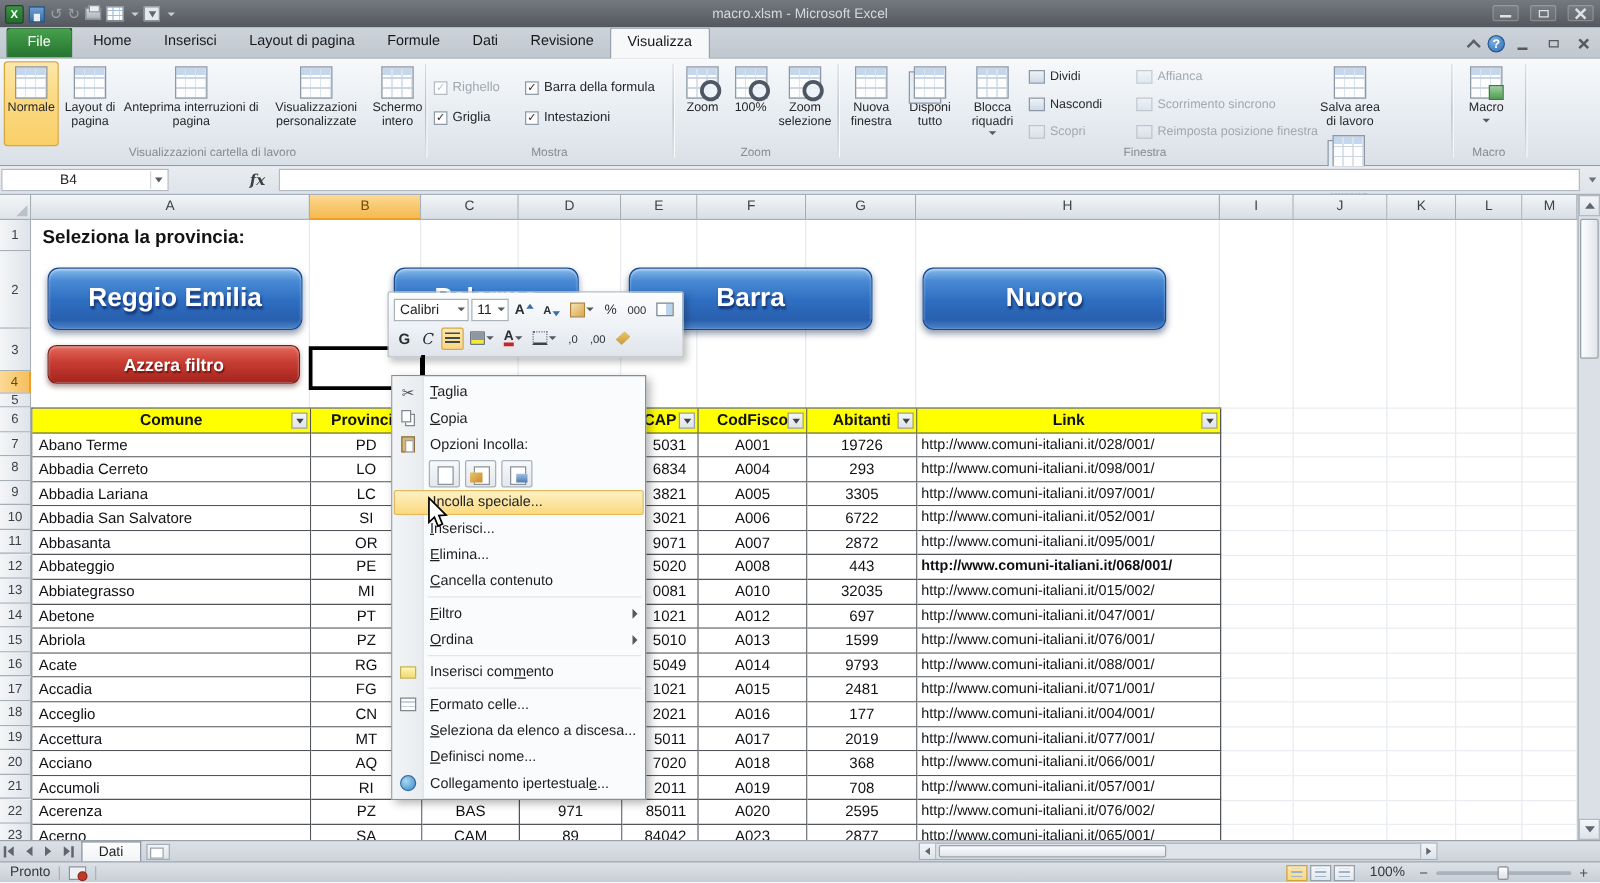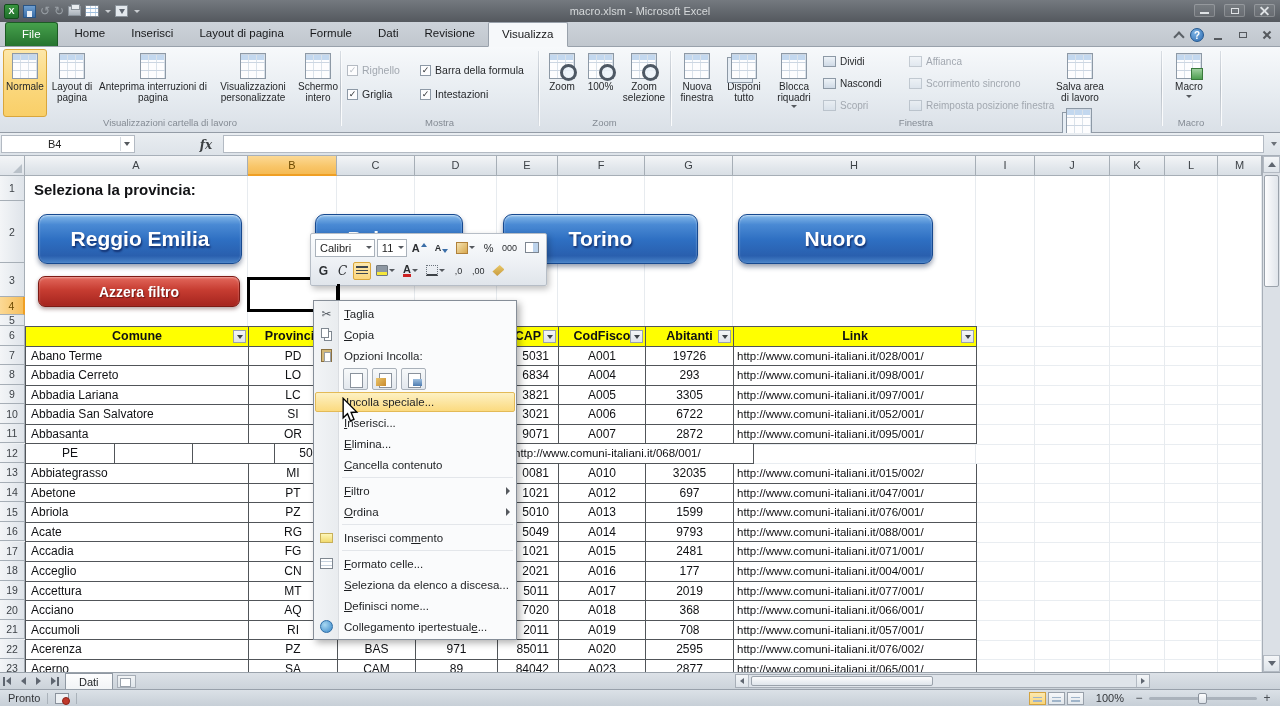--- a/index.html
+++ b/index.html
@@ -577,27 +577,28 @@
           <div class="tcell al" style="width: 223px;">Abbasanta</div>
           <div class="tcell ac" style="width: 89px;">OR</div>
           <div class="tcell ac" style="width: 78px;"></div>
           <div class="tcell ac" style="width: 82px;"></div>
           <div class="tcell ar" style="width: 61px;">9071</div>
           <div class="tcell ac" style="width: 87px;">A007</div>
           <div class="tcell ac" style="width: 88px;">2872</div>
           <div class="tcell al lk" style="width: 243px;">http://www.comuni-italiani.it/095/001/</div>
         </div>
         <div class="trow">
+          <div class="tcell al" style="width: 223px;">Abbateggio</div>
           <div class="tcell ac" style="width: 89px;">PE</div>
           <div class="tcell ac" style="width: 78px;"></div>
           <div class="tcell ac" style="width: 82px;"></div>
           <div class="tcell ar" style="width: 61px;">5020</div>
           <div class="tcell ac" style="width: 87px;">A008</div>
           <div class="tcell ac" style="width: 88px;">443</div>
-          <div class="tcell al lk" style="width: 243px;">http://www.comuni-italiani.it/068/001/</div>
+          <div class="tcell al lk" style="width: 243px; font-weight: bold;">http://www.comuni-italiani.it/068/001/</div>
         </div>
         <div class="trow">
           <div class="tcell al" style="width: 223px;">Abbiategrasso</div>
           <div class="tcell ac" style="width: 89px;">MI</div>
           <div class="tcell ac" style="width: 78px;"></div>
           <div class="tcell ac" style="width: 82px;"></div>
           <div class="tcell ar" style="width: 61px;">0081</div>
           <div class="tcell ac" style="width: 87px;">A010</div>
           <div class="tcell ac" style="width: 88px;">32035</div>
           <div class="tcell al lk" style="width: 243px;">http://www.comuni-italiani.it/015/002/</div>
@@ -698,21 +699,21 @@
           <div class="tcell ac" style="width: 78px;">CAM</div>
           <div class="tcell ac" style="width: 82px;">89</div>
           <div class="tcell ar" style="width: 61px;">84042</div>
           <div class="tcell ac" style="width: 87px;">A023</div>
           <div class="tcell ac" style="width: 88px;">2877</div>
           <div class="tcell al lk" style="width: 243px;">http://www.comuni-italiani.it/065/001/</div>
         </div>
       </div>
   <div class="provbtn" style="left: 13px; width: 204px;">Reggio Emilia</div>
       <div class="provbtn" style="left: 290px; width: 148px;">Palermo</div>
-      <div class="provbtn" style="left: 478px; width: 195px;">Torino</div>
+      <div class="provbtn" style="left: 478px; width: 195px;">Barra</div>
       <div class="provbtn" style="left: 713px; width: 195px;">Nuoro</div>
     </div>
 
   <div class="vscroll">
     <span class="vs-up"></span>
     <span class="vs-thumb"></span>
     <span class="vs-down"></span>
   </div>
 
   <div class="minibar">

